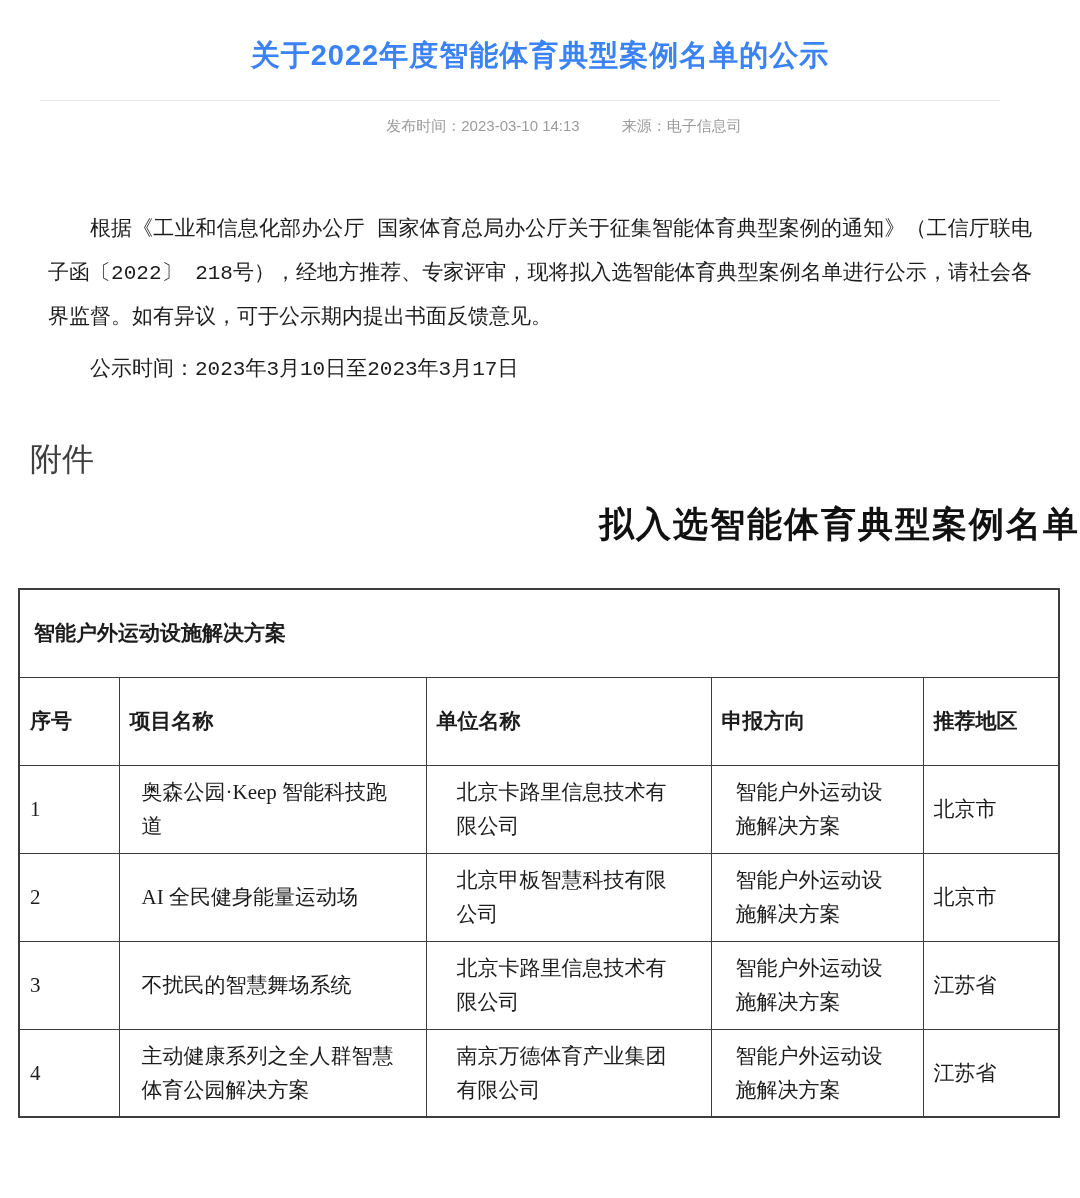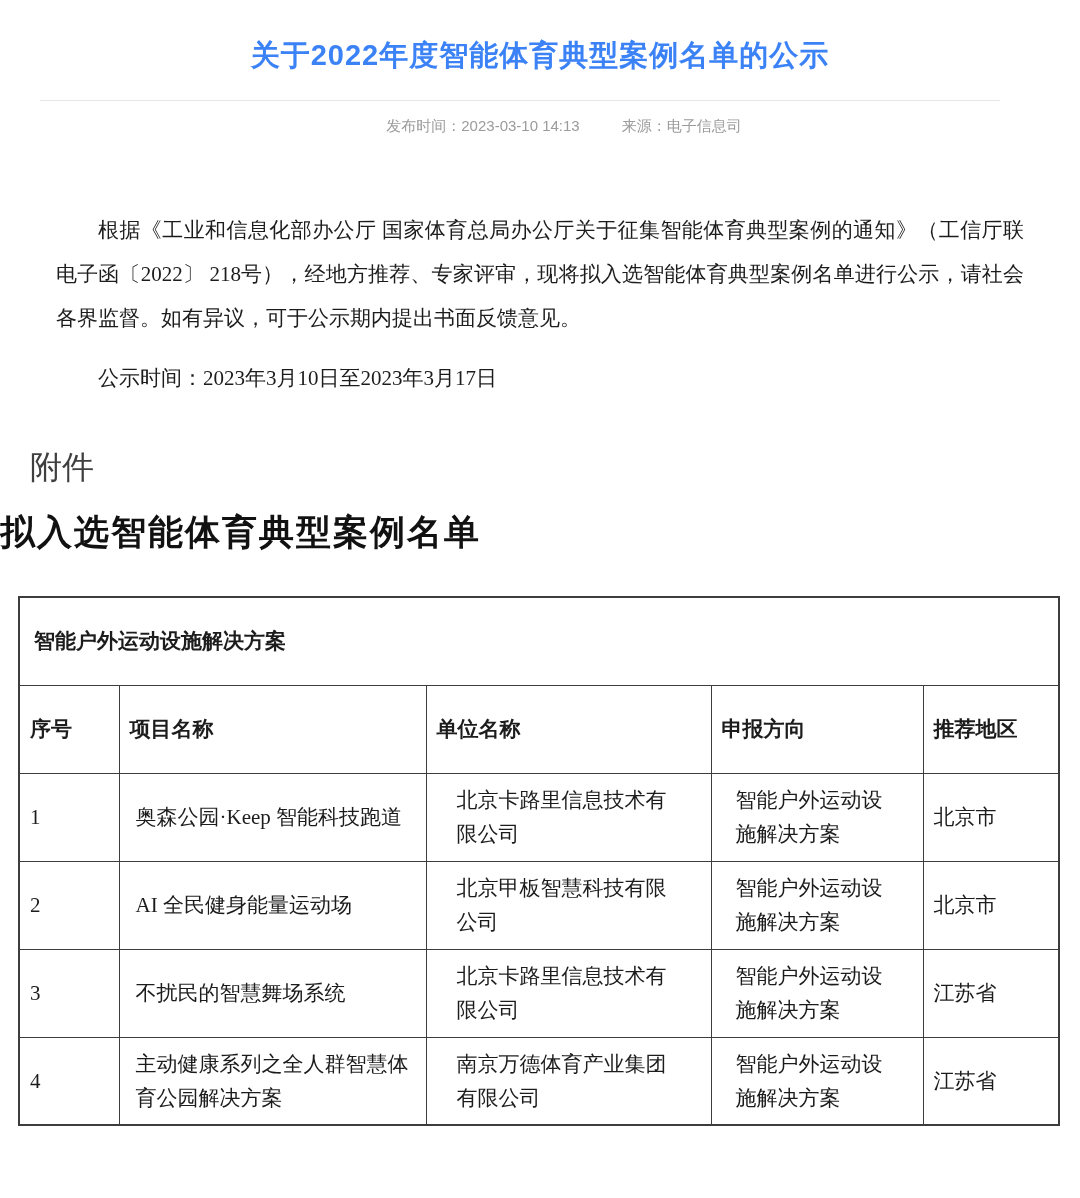--- a/index.html
+++ b/index.html
@@ -41,31 +41,31 @@
     padding-left: 48px;
   }
   .meta-bar .publish-value { margin-right: 42px; }
 
   .body-text {
     margin: 72px 40px 0 40px;
     font-size: 21px;
     line-height: 44px;
     text-align: justify;
   }
-  .body-text p { margin: 16px; text-indent: 2em; }
+  .body-text p { margin: 8px; text-indent: 2em; font-family: Liberation Mono, monospace; }
 
   .attachment-label {
     margin: 50px 0 0 30px;
     font-size: 32px;
     color: #3f3f3f;
     line-height: 1.1;
   }
 
   .table-title {
-    text-align: left;
+    text-align: right;
     font-size: 35px;
     font-weight: 700;
     color: #111111;
     margin-top: 24px;
     letter-spacing: 2px;
   }
 
   table.cases-table {
     width: 1040px;
     margin: 40px auto 0 18px;
@@ -86,21 +86,21 @@
     box-sizing: border-box;
     word-break: break-all;
   }
   .cases-table .section-cell {
     text-align: left;
     font-weight: 700;
     padding-left: 14px;
     font-size: 21px;
   }
   .cases-table th { font-weight: 700; }
-  .cases-table td.cell-project { padding: 4px 16px; }
+  .cases-table td.cell-project { padding: 4px 22px; }
   .cases-table td.cell-org { padding: 4px 30px; }
   .cases-table td.cell-direction { padding: 4px 24px; }
 </style>
 </head>
 <body>
 
 <div class="page">
 
   <h1 class="page-title">关于2022年度智能体育典型案例名单的公示</h1>
 

